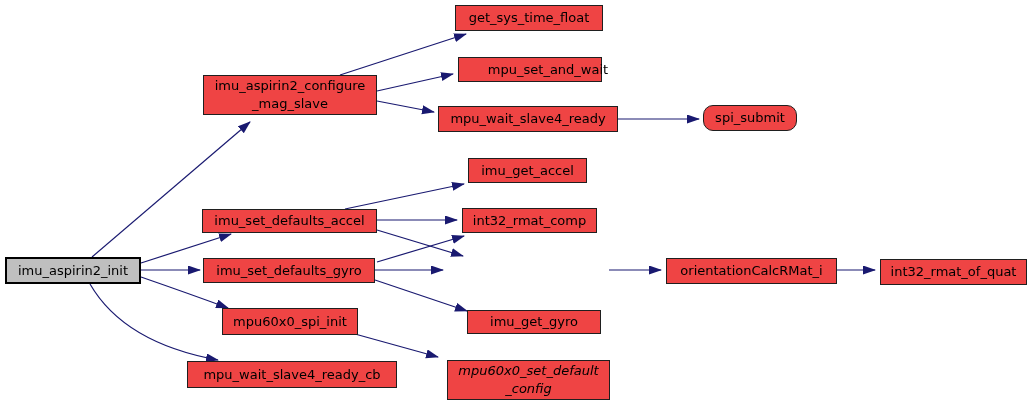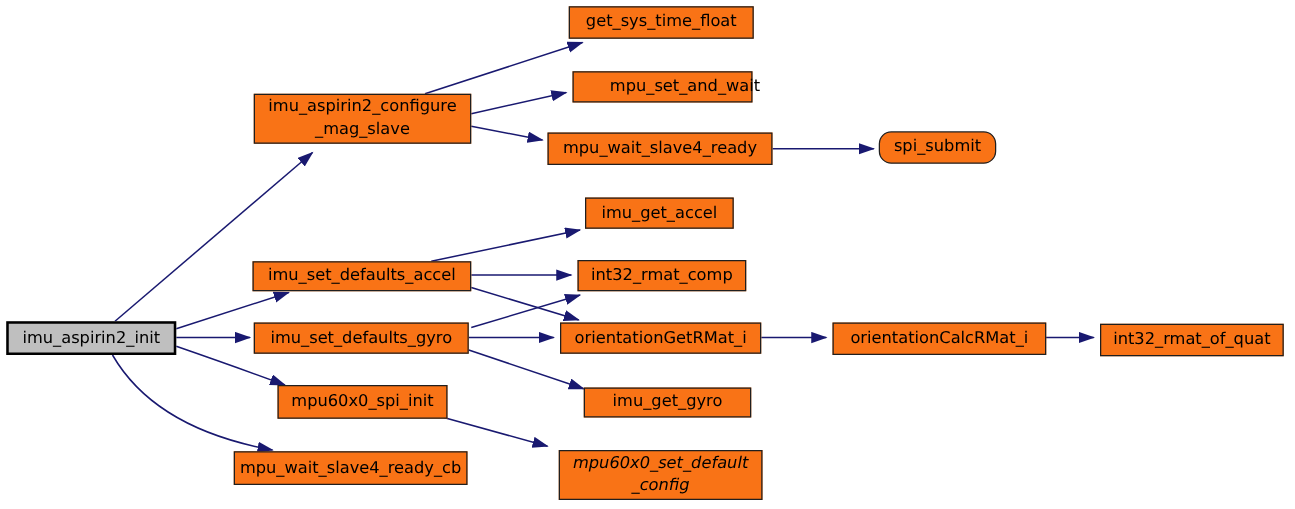--- a/index.html
+++ b/index.html
@@ -7,21 +7,21 @@
     position:relative;
     width:1036px;height:407px;
     background:#ffffff;
     font-family:"DejaVu Sans","Liberation Sans",sans-serif;
     overflow:hidden;
   }
   #edges{position:absolute;left:0;top:0;width:1036px;height:407px;}
   .node{
     position:absolute;
     box-sizing:border-box;
-    background:#f97316;
+    background:#ef4444;
     border:1px solid #1f1f1f;
     color:#000000;
     font-size:13px;
     line-height:1.35;
     display:flex;
     align-items:center;
     justify-content:center;
     text-align:center;
     white-space:pre-line;
     cursor:pointer;
@@ -78,28 +78,27 @@
   <div class="node" style="left:703px;top:105px;width:94px;height:26px;border-radius:10px;">spi_submit</div>
 
   <div class="node" style="left:468px;top:158px;width:119px;height:25px;">imu_get_accel</div>
 
   <div class="node" style="left:202px;top:209px;width:175px;height:24px;">imu_set_defaults_accel</div>
 
   <div class="node" style="left:462px;top:208px;width:135px;height:25px;">int32_rmat_comp</div>
 
   <div class="node" style="left:203px;top:258px;width:172px;height:25px;">imu_set_defaults_gyro</div>
 
-  <div class="node" style="left:448px;top:258px;width:161px;height:25px;">orientationGetRMat_i</div>
 
   <div class="node" style="left:666px;top:258px;width:171px;height:26px;">orientationCalcRMat_i</div>
 
   <div class="node" style="left:880px;top:259px;width:147px;height:26px;">int32_rmat_of_quat</div>
 
   <div class="node" style="left:222px;top:308px;width:136px;height:27px;">mpu60x0_spi_init</div>
 
   <div class="node" style="left:467px;top:310px;width:134px;height:24px;">imu_get_gyro</div>
 
-  <div class="node" style="left:187px;top:361px;width:187px;height:27px;">mpu_wait_slave4_ready_cb</div>
+  <div class="node" style="left:187px;top:361px;width:210px;height:27px;">mpu_wait_slave4_ready_cb</div>
 
   <div class="node" style="left:447px;top:360px;width:163px;height:40px;font-style:italic;">mpu60x0_set_default
 _config</div>
 
 </div>
 
 </body></html>

